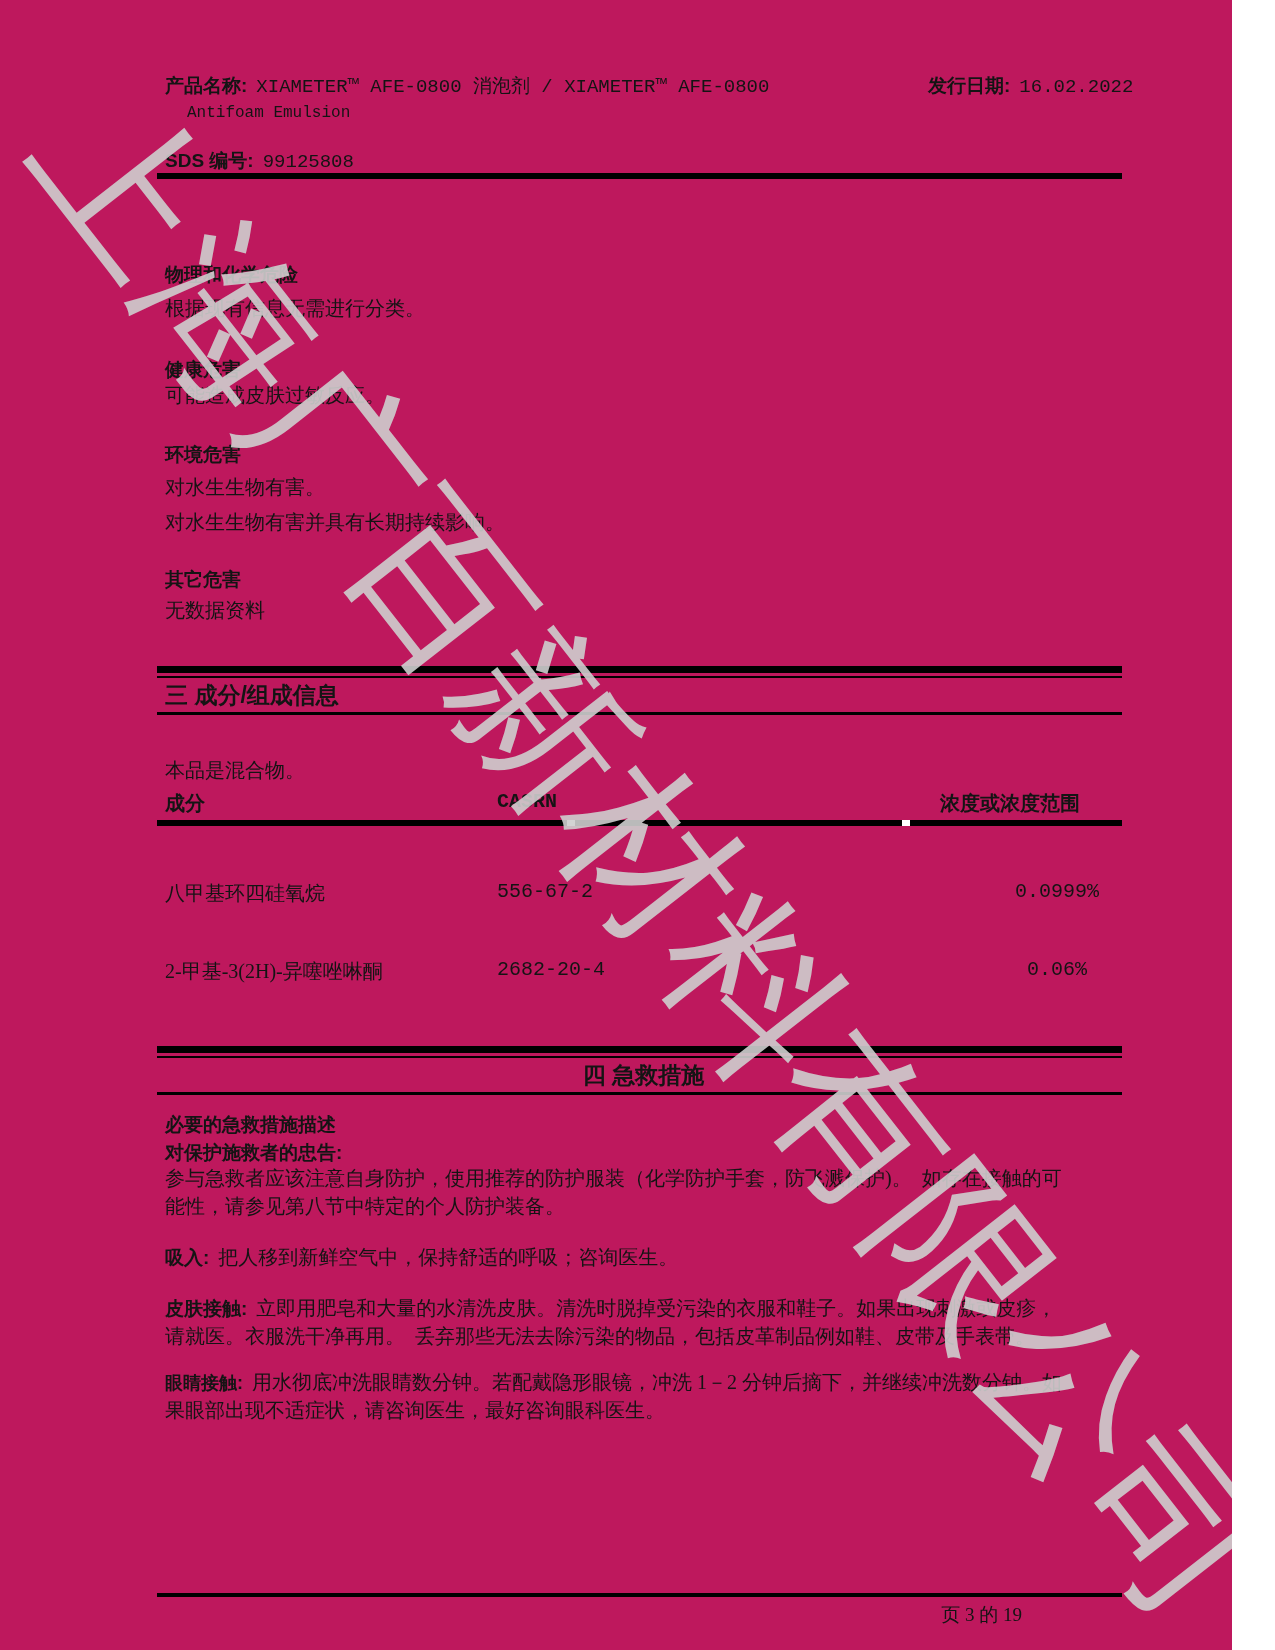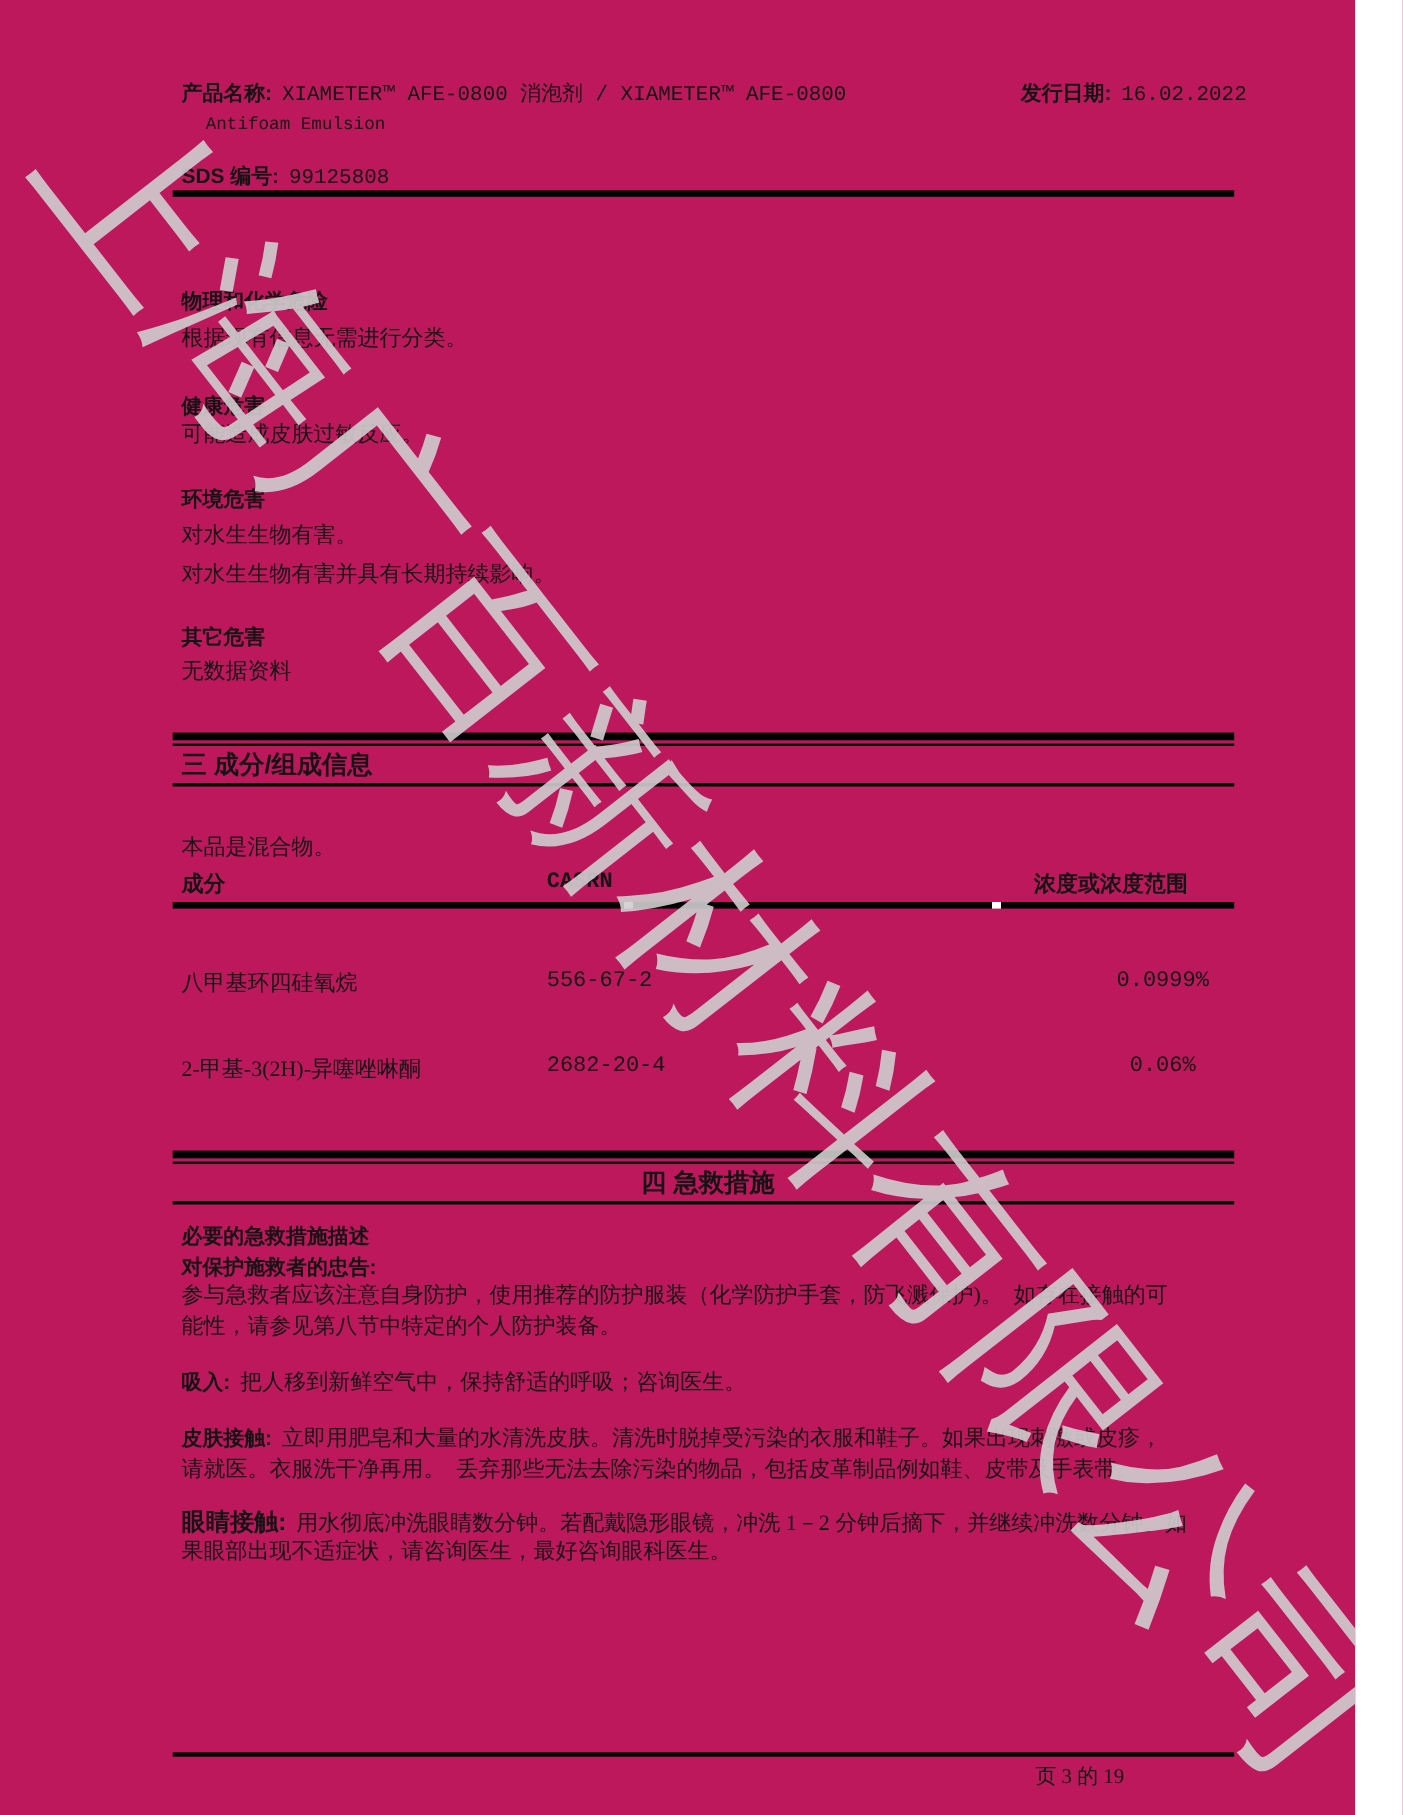--- a/index.html
+++ b/index.html
@@ -114,21 +114,21 @@
   <div class="line h" style="left:165px;top:1141px;">对保护施救者的忠告:</div>
 
   <div class="line body-text" style="left:165px;top:1166px;">参与急救者应该注意自身防护，使用推荐的防护服装（化学防护手套，防飞溅保护)。  如存在接触的可</div>
   <div class="line body-text" style="left:165px;top:1194px;">能性，请参见第八节中特定的个人防护装备。</div>
 
   <div class="line" style="left:165px;top:1245px;"><span class="lbl" style="font-size:19px;">吸入:</span><span class="after-label body-text">把人移到新鲜空气中，保持舒适的呼吸；咨询医生。</span></div>
 
   <div class="line body-text" style="left:165px;top:1324px;">请就医。衣服洗干净再用。  丢弃那些无法去除污染的物品，包括皮革制品例如鞋、皮带及手表带。</div>
   <div class="line" style="left:165px;top:1296px;"><span class="lbl" style="font-size:19px;">皮肤接触:</span><span class="after-label body-text">立即用肥皂和大量的水清洗皮肤。清洗时脱掉受污染的衣服和鞋子。如果出现刺激或皮疹，</span></div>
 
-  <div class="line" style="left:165px;top:1370px;"><span class="lbl" style="font-size:22px;">眼睛接触:</span><span class="after-label body-text">用水彻底冲洗眼睛数分钟。若配戴隐形眼镜，冲洗 1－2 分钟后摘下，并继续冲洗数分钟。如</span></div>
+  <div class="line" style="left:165px;top:1370px;"><span class="lbl" style="font-size:18px;">眼睛接触:</span><span class="after-label body-text">用水彻底冲洗眼睛数分钟。若配戴隐形眼镜，冲洗 1－2 分钟后摘下，并继续冲洗数分钟。如</span></div>
   <div class="line body-text" style="left:165px;top:1398px;text-align:right;">果眼部出现不适症状，请咨询医生，最好咨询眼科医生。</div>
 
   <div class="rule" style="top:1593px;height:4px;"></div>
   <div class="footer-page">页 3 的 19</div>
 
   <div id="watermark">上海广百新材料有限公司</div>
 
 </div>
 
 </body></html>

